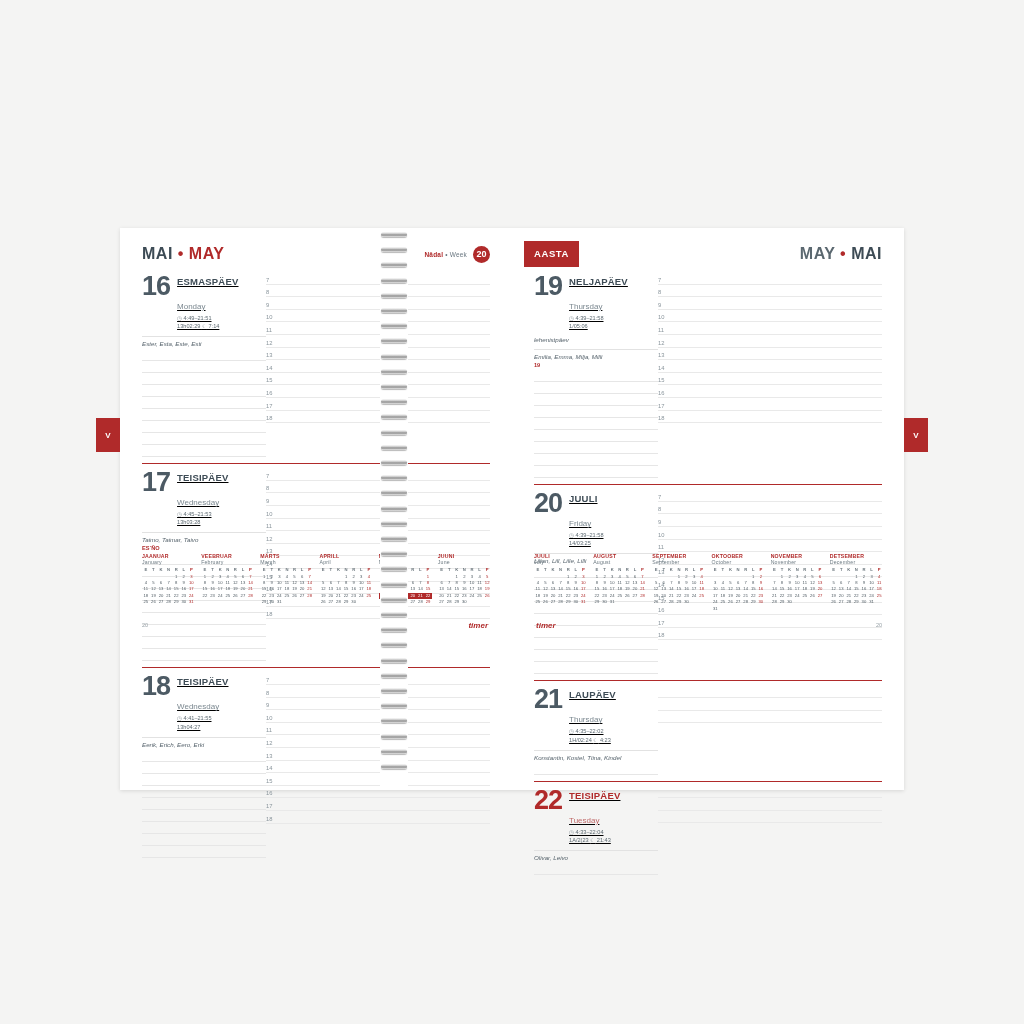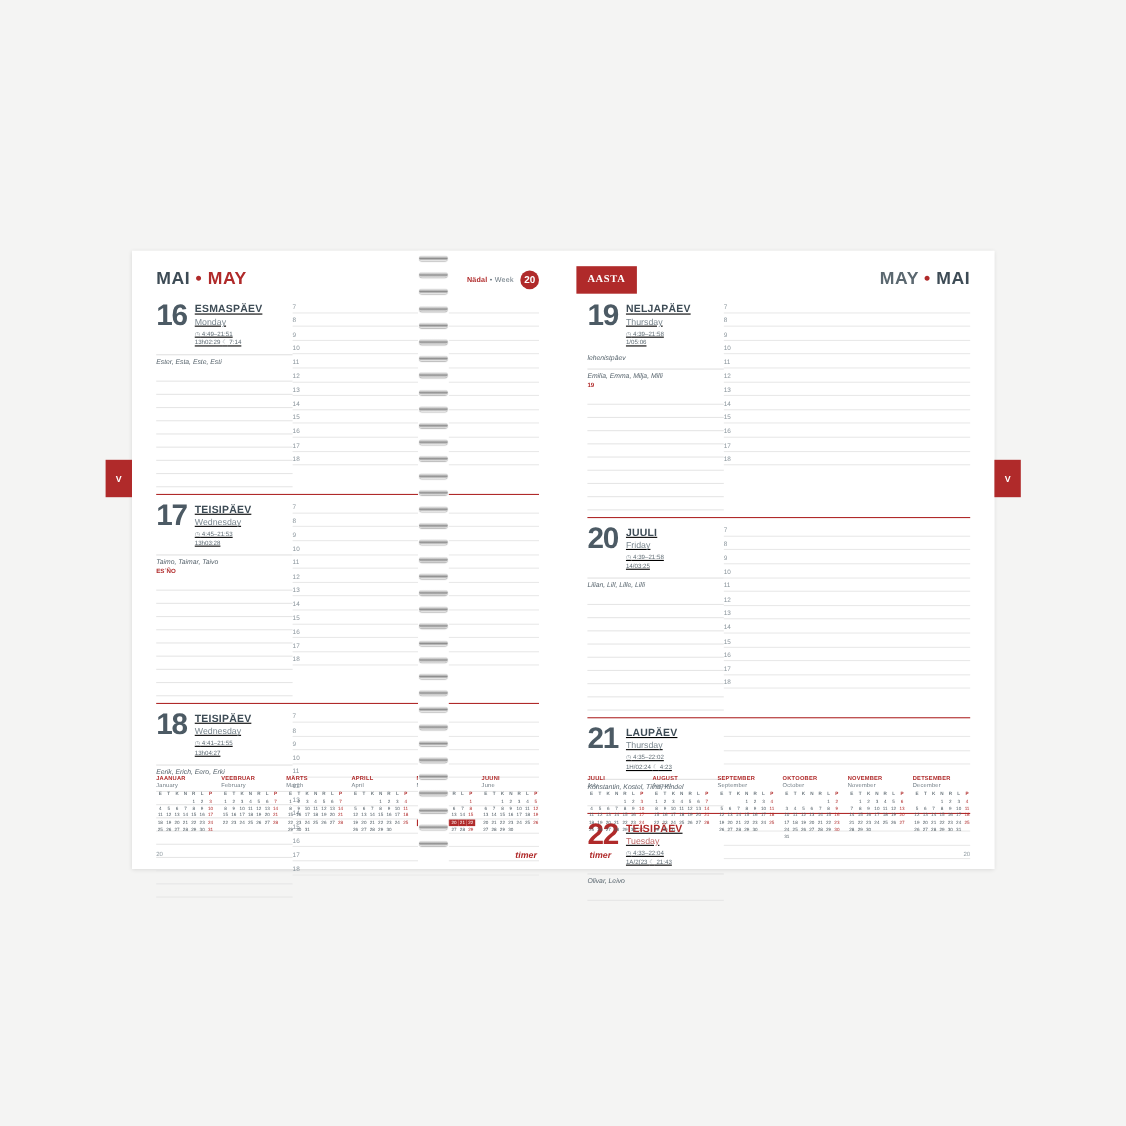--- a/index.html
+++ b/index.html
@@ -10,21 +10,21 @@
     overflow:hidden;
   }
   .stage{position:relative;width:1024px;height:1024px;}
 
   .planner{
     position:absolute;left:120px;top:228px;width:784px;height:562px;
     background:#ffffff;
     box-shadow:0 1px 4px rgba(0,0,0,.12);
     display:flex;
   }
-  .page{position:relative;width:392px;height:562px;background:#fff;box-sizing:border-box;}
+  .page{position:relative;width:392px;height:410px;background:#fff;box-sizing:border-box;}
   .page.left{padding:14px 22px 0 22px;}
   .page.right{padding:14px 22px 0 22px;}
 
   
   .spine{
     position:absolute;left:380px;top:228px;width:28px;height:562px;
     background:#fff;
   }
   .coil{position:absolute;left:381px;top:232px;width:26px;height:552px;}
   .coil i{
@@ -41,35 +41,35 @@
   .mon-title .sep{color:#b02a2a;font-weight:bold;}
   .week-box{display:flex;align-items:center;gap:6px;}
   .week-label{font-size:6.5px;color:#6a7780;letter-spacing:.2px;}
   .week-label b{color:#b02a2a;}
   .week-num{
     width:17px;height:17px;border-radius:50%;background:#b02a2a;color:#fff;
     font-size:9px;font-weight:bold;display:flex;align-items:center;justify-content:center;
   }
   .aasta-tab{
     background:#b02a2a;color:#fff;font-size:9.5px;font-weight:bold;letter-spacing:.6px;
-    padding:7px 10px 8px 10px;margin-left:-10px;font-family:Liberation Serif, serif;
+    padding:7px 10px 8px 10px;margin-left:-10px;
   }
 
   
   .day{position:relative;border-top:1px solid #b02a2a;margin-top:6px;}
   .day.first{border-top:none;margin-top:2px;}
   .day-inner{display:flex;}
   .day-left{width:124px;padding-top:6px;}
   .daynum-row{display:flex;align-items:flex-start;gap:7px;}
   .daynum{font-size:27px;font-weight:bold;color:#4c5a64;line-height:.95;letter-spacing:-1px;}
   .daynum.sun{color:#b02a2a;}
   .dn-names{padding-top:2px;text-decoration:underline;}
   .dname{font-size:9.5px;font-weight:bold;color:#3e4c56;letter-spacing:.2px;}
   .dname.sun{color:#b02a2a;}
-  .dname-en{font-size:8px;color:#7b8890;margin-top:1px;}
+  .dname-en{font-size:8px;color:#7b8890;margin-top:15px;}
   .dname-en.sun{color:#c06a6a;}
   .suninfo{margin-top:3px;font-size:5.6px;color:#5d6a72;line-height:1.45;}
   .suninfo .ic{color:#8d979d;}
   .namedays{
     margin-top:6px;font-size:6.2px;color:#55626b;font-style:italic;
     border-top:1px solid #e2e2e2;padding-top:3px;
   }
   .note-red{font-size:5.6px;color:#b02a2a;font-weight:bold;margin-top:2px;}
   .note-it{font-size:6.2px;color:#55626b;font-style:italic;}
   .lines-left{margin-top:2px;}

